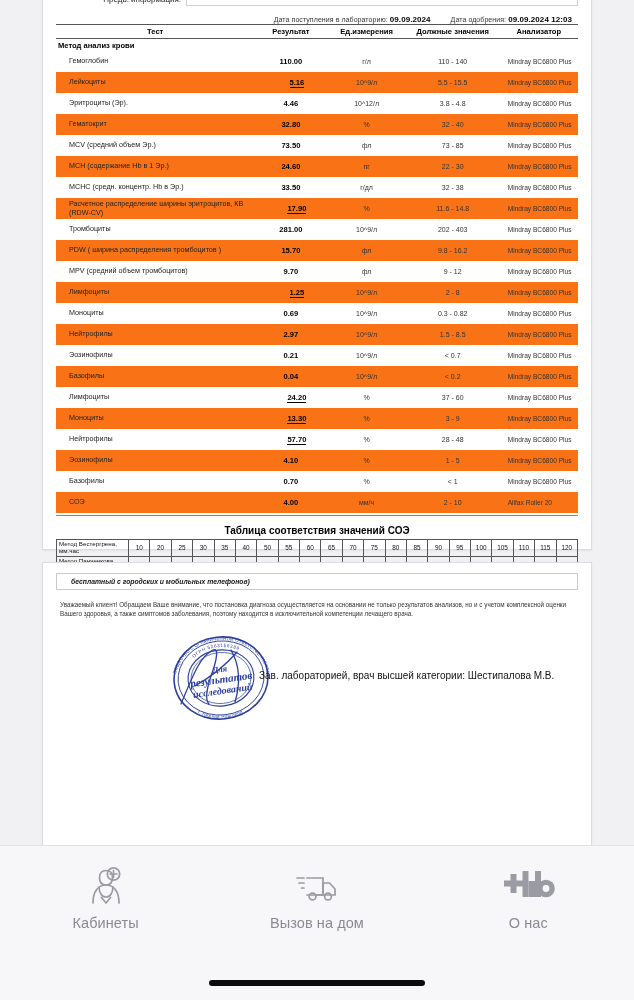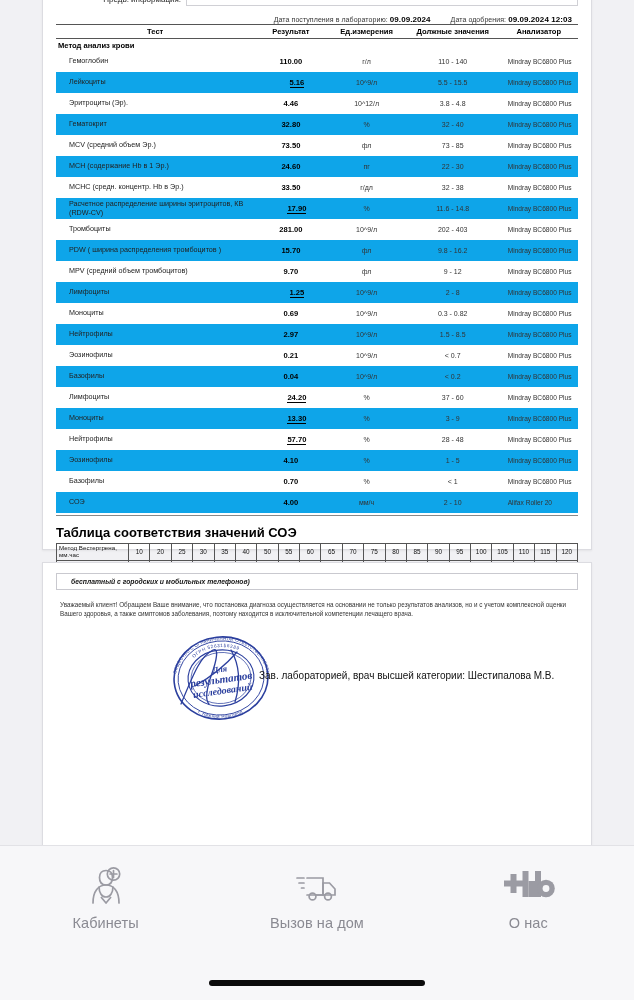--- a/index.html
+++ b/index.html
@@ -69,38 +69,38 @@
   .c-unit    { width: 15%; }
   .c-ref     { width: 18%; }
   .c-dev     { width: 15%; }
 
   table.results td { padding: 0; vertical-align: middle; }
   tr.group td {
     font-size: 7.6px; font-weight: bold; color: #000;
     padding: 2px 0 1px 2px;
   }
   tr.data { height: 21px; }
-  tr.data.alt { background: #0ea5e9; }
+  tr.data.alt { background: #f97316; }
   tr.data td.t-name {
     font-size: 7.2px; color: #222; padding-left: 13px; line-height: 1.18;
   }
   tr.data td.t-val {
     font-size: 7.6px; font-weight: bold; color: #000; text-align: center;
   }
   tr.data td.t-val .uline { border-bottom: 1px solid #000; padding-bottom: 0px; margin-left: 12px; }
   tr.data td.t-unit { font-size: 7px; color: #333; text-align: center; }
   tr.data td.t-ref  { font-size: 7px; color: #333; text-align: center; }
   tr.data td.t-dev  { font-size: 6.6px; color: #333; padding-left: 8px; line-height: 1.1; }
 
   .rule-bottom { border-top: 1.4px solid #888; margin-top: 2px; }
 
   
   .esr-title {
-    font-size: 13px; font-weight: bold; color: #000;
-    margin-top: 9px; margin-bottom: 3px;
+    font-size: 10px; font-weight: bold; color: #000;
+    margin-top: 9px; margin-bottom: 3px; text-align: center;
   }
   table.esr { width: 100%; border-collapse: collapse; table-layout: fixed; }
   table.esr td {
     border: 1px solid #555; font-size: 6.4px; color: #111;
     text-align: center; height: 16px; padding: 0;
   }
   table.esr td.esr-lab {
     width: 72px; text-align: left; padding: 1px 2px; line-height: 1.12;
     font-size: 6.2px;
   }

